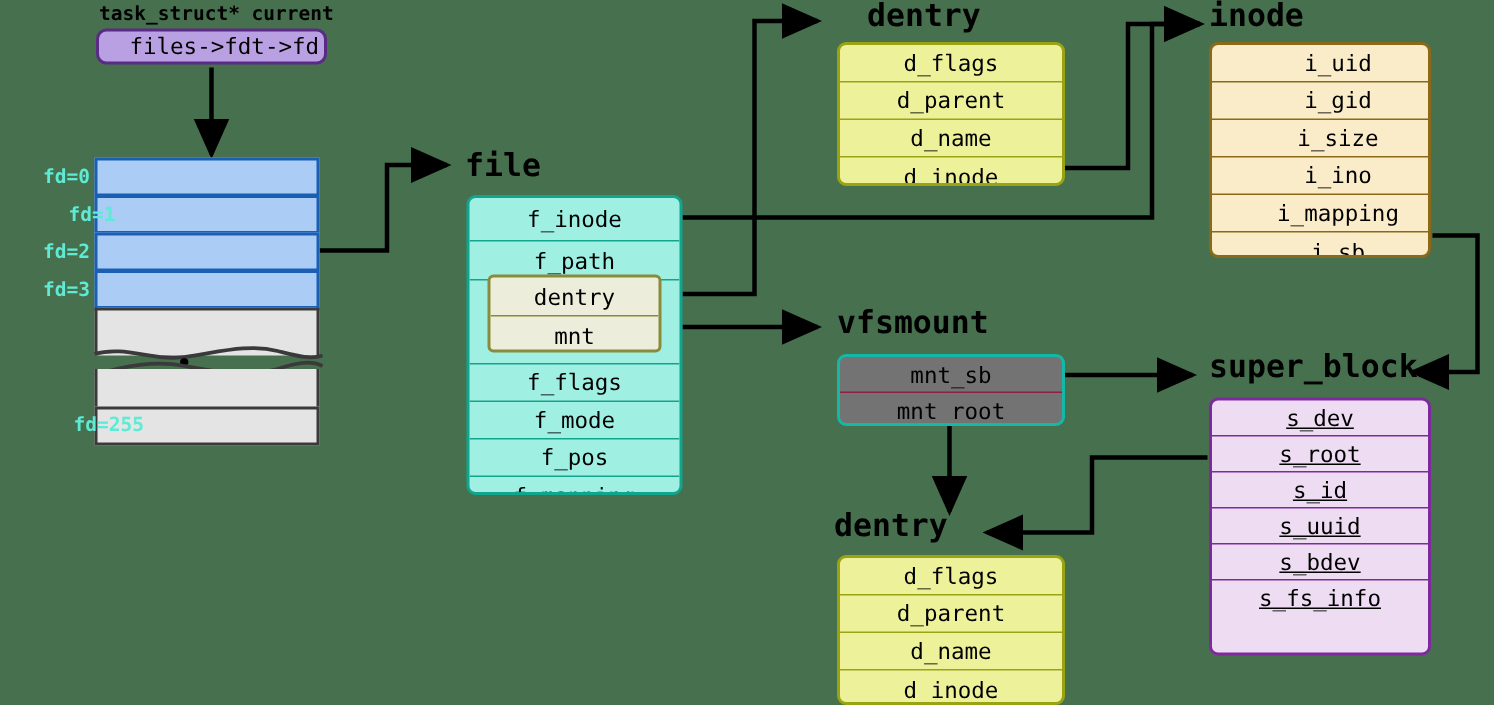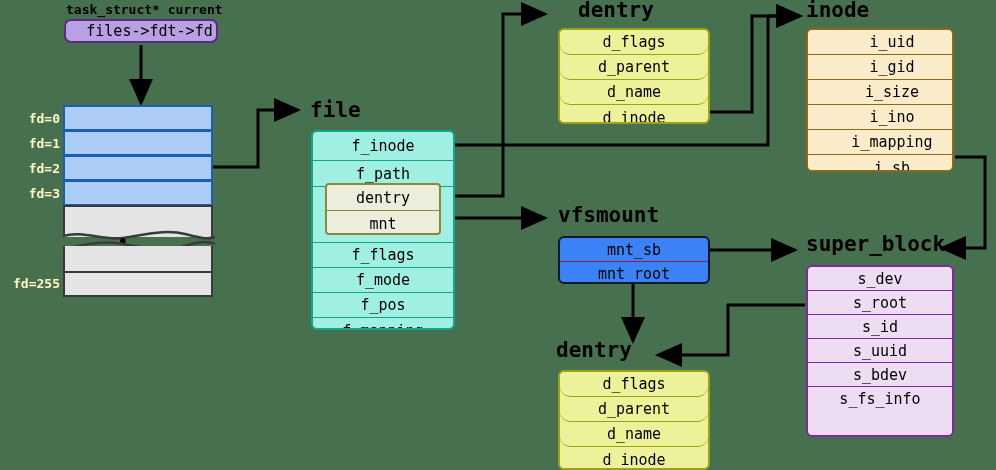--- a/index.html
+++ b/index.html
@@ -26,21 +26,21 @@
     position:absolute;
     font-size:13px;
     font-weight:bold;
     color:#000;
     white-space:nowrap;
   }
   .fdlabel{
     position:absolute;
     font-size:13px;
     font-weight:bold;
-    color:#fef9c3;
+    color:#5eead4;
     white-space:nowrap;
     text-align:right;
   }
 
   
   .structbox{
     position:absolute;
     border-radius:6px;
     box-sizing:border-box;
     overflow:hidden;
@@ -82,36 +82,36 @@
   .khakibox .row{
     box-sizing:border-box;height:26px;
     border-bottom:1px solid #8a8a3c;
     text-align:center;font-size:15px;color:#000;
     display:flex;align-items:center;justify-content:center;
   }
   .khakibox .row:last-child{border-bottom:none;}
 
   
   .yellowbox{background:#edf29a;border:2px solid #9aa412;}
-  .yellowbox .row{border-bottom:1px solid #9aa412;height:25px;border-radius:10px;}
+  .yellowbox .row{border-bottom:1px solid #9aa412;height:25px;}
   .yellowbox .row:last-child{border-bottom:none;}
 
   
   .creambox{background:#faecc9;border:2px solid #8a6a18;}
   .creambox .row{border-bottom:1px solid #8a6a18;height:25px;padding-left:24px;}
   .creambox .row:last-child{border-bottom:none;}
 
   
-  .pinkbox{background:#3b82f6;border:2px solid #0f172a;}
+  .pinkbox{background:#737373;border:2px solid #14b8a6;}
   .pinkbox .row{border-bottom:1px solid #8c2046;height:24px;}
   .pinkbox .row:last-child{border-bottom:none;}
 
   
   .lavbox{background:#eddcf2;border:2px solid #7e2a9e;}
-  .lavbox .row{border-bottom:1px solid #7e2a9e;height:24px;}
+  .lavbox .row{border-bottom:1px solid #7e2a9e;height:24px;text-decoration:underline;}
   .lavbox .row:last-child{border-bottom:none;}
 
   
   .fdtable{position:absolute;}
   .fdrow{
     position:absolute;box-sizing:border-box;
   }
   .fdblue{background:#aaccf5;border:2px solid #1a5fb4;}
   .fdgrey{background:#e4e4e4;border:2px solid #3a3a3a;}
   .dots{position:absolute;font-size:16px;font-weight:bold;color:#000;letter-spacing:4px;}
@@ -167,24 +167,24 @@
     <div class="dots" style="left:118px;top:232px;">• • •</div>
 
     <svg style="position:absolute;left:61px;top:238px;width:156px;height:16px;">
       <path d="M2,12 C22,6 42,2 62,6 C84,10 104,14 124,8 C136,4 146,2 154,6" stroke="#3a3a3a" stroke-width="2.5" fill="none"></path>
     </svg>
     <div class="fdrow fdgrey" style="left:63px;top:246px;width:150px;height:30px;border-top:none;"></div>
     <div class="fdrow fdgrey" style="left:63px;top:271px;width:150px;height:26px;"></div>
   </div>
 
   <div class="fdlabel" style="left:0px;top:111px;width:60px;">fd=0</div>
-  <div class="fdlabel" style="left:0px;top:136px;width:60px;">fd=1</div>
+  <div class="fdlabel" style="left:17px;top:136px;width:60px;">fd=1</div>
   <div class="fdlabel" style="left:0px;top:161px;width:60px;">fd=2</div>
   <div class="fdlabel" style="left:0px;top:186px;width:60px;">fd=3</div>
-  <div class="fdlabel" style="left:0px;top:276px;width:60px;">fd=255</div>
+  <div class="fdlabel" style="left:0px;top:276px;width:60px;padding-left:36px;">fd=255</div>
 
   <div class="title" style="left:310px;top:100px;">file</div>
   <div class="structbox tealbox" style="left:311px;top:130px;width:144px;height:200px;">
     <div class="row" style="height:29px;">f_inode</div>
     <div class="row" style="height:26px;">f_path</div>
     <div class="row" style="height:56px;border-bottom:1px solid #11a58e;"></div>
     <div class="row" style="height:25px;">f_flags</div>
     <div class="row" style="height:25px;">f_mode</div>
     <div class="row" style="height:25px;">f_pos</div>
     <div class="row" style="height:26px;">f_mapping</div>

